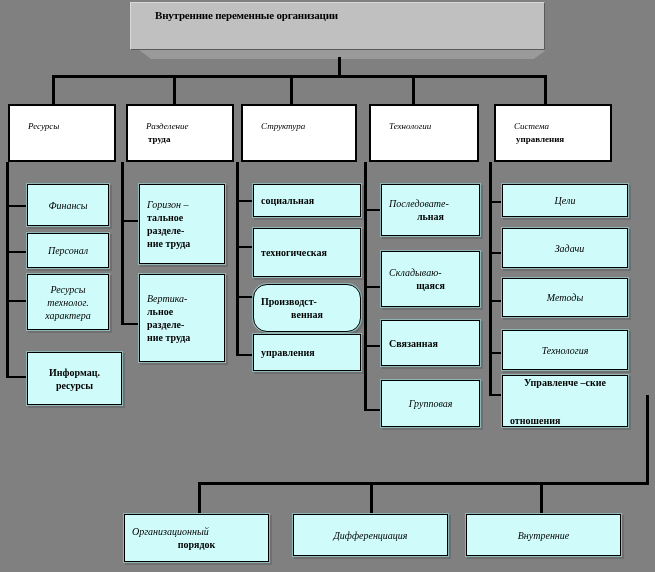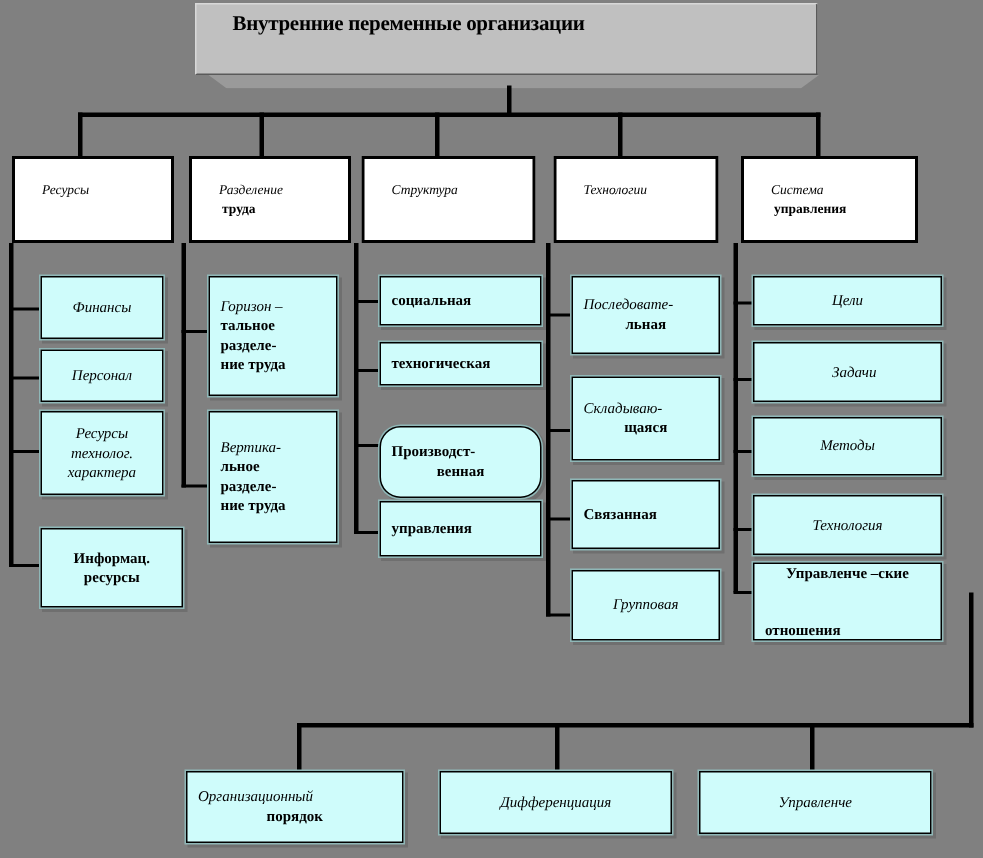--- a/index.html
+++ b/index.html
@@ -23,21 +23,21 @@
     border-bottom:1px solid #5a5a5a;
     box-sizing:border-box;
   }
   .title-shadow-bottom{
     position:absolute;left:9px;top:48px;width:407px;height:9px;
     background:#9a9a9a;
     clip-path:polygon(0 0,100% 0,97% 100%,3% 100%);
   }
   .title-text{
     position:absolute;left:25px;top:7px;
-    font-size:14px;font-weight:bold;color:#000;
+    font-size:11px;font-weight:bold;color:#000;
     letter-spacing:-0.2px;
     font-family:"Liberation Serif", serif;
   }
 
   
   .hline{position:absolute;background:#000;height:3px;}
   .vline{position:absolute;background:#000;width:3px;}
   .stub{position:absolute;background:#000;height:2px;}
 
   
@@ -151,21 +151,21 @@
 
   <div class="vline" style="left:236px;top:162px;height:194px;"></div>
   <div class="stub" style="left:236px;top:200px;width:18px;"></div>
   <div class="stub" style="left:236px;top:246px;width:18px;"></div>
   <div class="stub" style="left:236px;top:296px;width:18px;"></div>
   <div class="stub" style="left:236px;top:354px;width:18px;"></div>
 
   <div class="cbox" style="left:253px;top:184px;width:108px;height:33px;">
     <span class="bd lft">социальная</span>
   </div>
-  <div class="cbox" style="left:253px;top:228px;width:108px;height:29px;">
+  <div class="cbox" style="left:253px;top:228px;width:108px;height:49px;">
     <span class="bd lft">техногическая</span>
   </div>
   <div class="cbox" style="left:253px;top:284px;width:108px;height:48px;border-radius:14px;">
     <span class="bd lft">Производст-</span>
     <span class="bd ctr">венная</span>
   </div>
   <div class="cbox" style="left:253px;top:334px;width:108px;height:37px;">
     <span class="bd lft">управления</span>
   </div>
 
@@ -221,16 +221,16 @@
   <div class="vline" style="left:540px;top:482px;height:34px;"></div>
 
   <div class="cbox" style="left:124px;top:514px;width:145px;height:48px;">
     <span class="it lft">Организационный</span>
     <span class="bd ctr">порядок</span>
   </div>
   <div class="cbox" style="left:293px;top:514px;width:155px;height:42px;">
     <span class="it ctr">Дифференциация</span>
   </div>
   <div class="cbox" style="left:466px;top:514px;width:155px;height:42px;">
-    <span class="it ctr">Управленче</span>
+    <span class="it ctr">Внутренние</span>
   </div>
 
 </div>
 
 </body></html>

